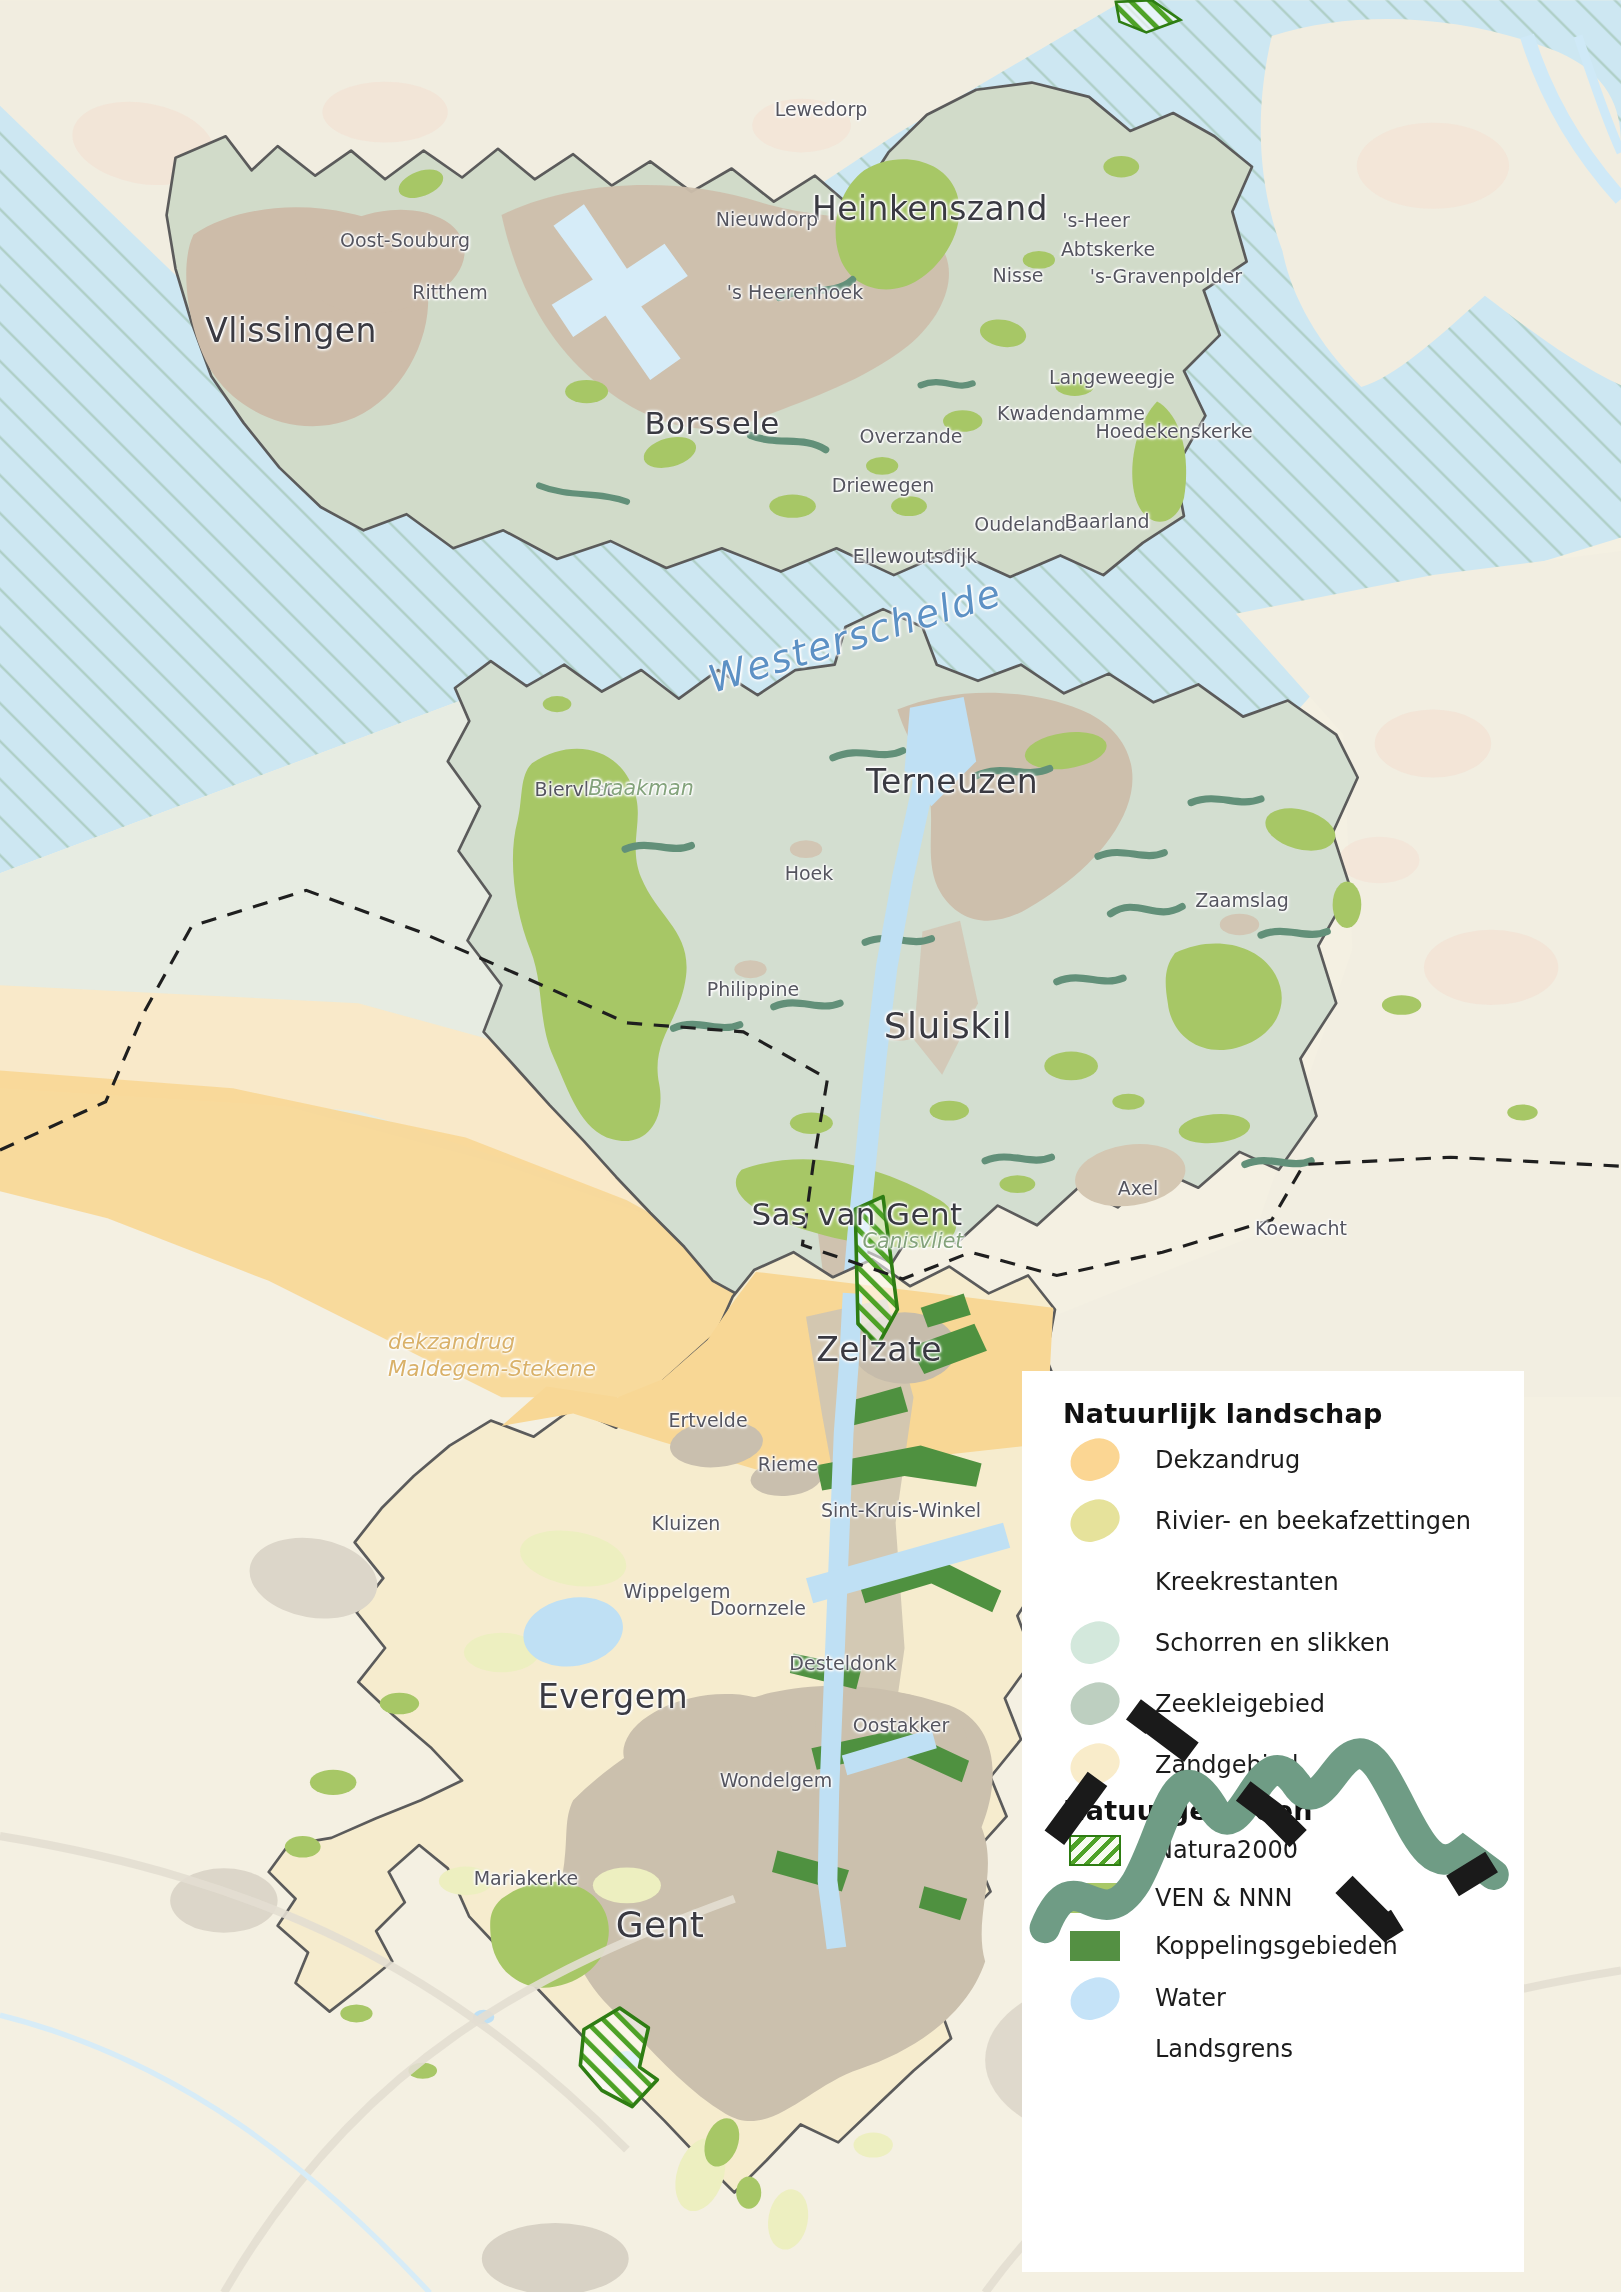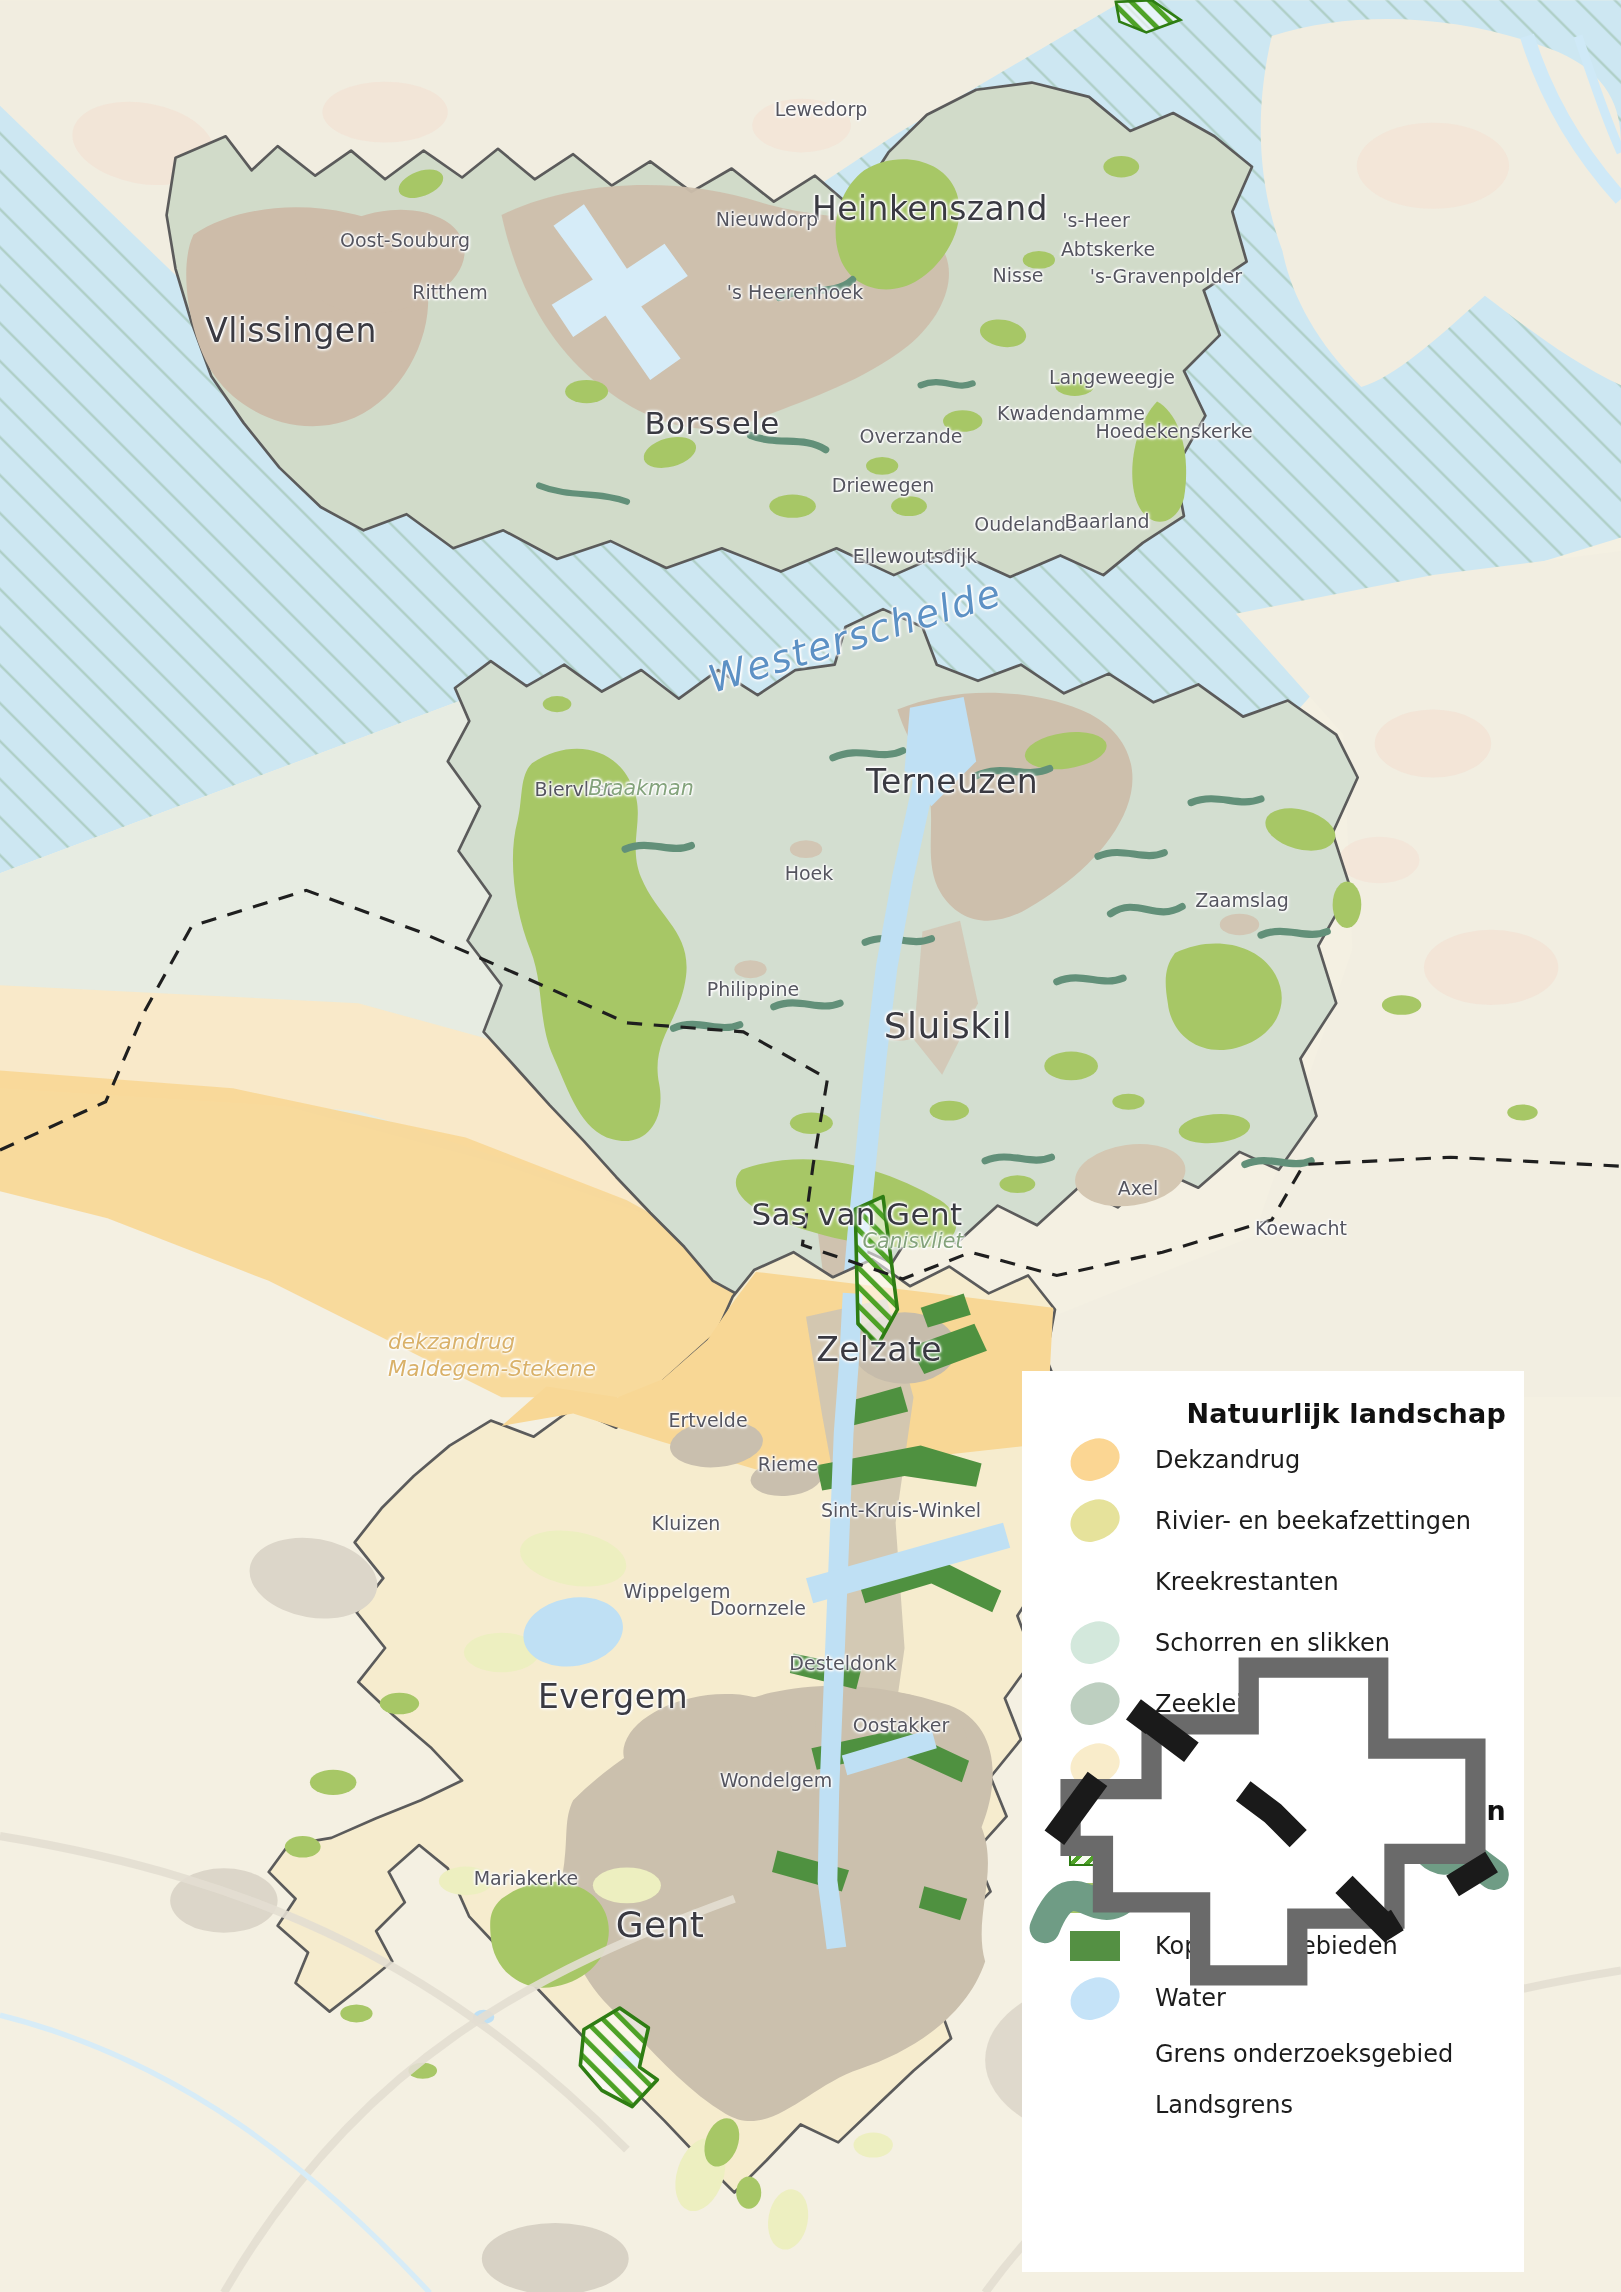--- a/index.html
+++ b/index.html
@@ -16,21 +16,21 @@
   }
   .map-label.city{font-size:31px;color:#3a3a42;letter-spacing:0.4px;}
   .map-label.town{font-size:19px;color:#55555f;}
   .map-label.water{font-size:38px;color:#5d91c5;font-style:italic;letter-spacing:1.8px;}
   .map-label.region{font-size:20.6px;color:#84a37c;font-style:italic;}
   .map-label.dek{font-size:21.5px;color:#d9b169;font-style:italic;transform:translate(0,-50%);}
   
   .legend{
     position:absolute;left:1022px;top:1371px;width:502px;height:901px;
     background:#ffffff;box-sizing:border-box;padding:27px 18px 18px 41px;
-    display:flex;flex-direction:column;color:#1b1b1b;text-align:right;
+    display:flex;flex-direction:column;color:#1b1b1b;
   }
   .legend h2{
     margin:0;font-size:27px;font-weight:bold;color:#111;letter-spacing:0.2px;
   }
   .legend .rows1 .row{height:61px;}
   .legend .rows2 .row{height:48px;}
   .row{display:flex;align-items:center;gap:29px;}
   .row .sw{width:63px;flex:0 0 63px;display:flex;align-items:center;justify-content:center;}
   .row .lab{font-size:24px;color:#1c1c1c;}
   .blob{width:50px;height:41px;border-radius:58% 42% 62% 38% / 55% 48% 52% 45%;transform:rotate(-10deg);}
@@ -331,28 +331,20 @@
             <span class="rect" style="background: rgb(84, 144, 67);"></span>
           </span>
         <span class="lab">Koppelingsgebieden</span>
       </div>
       <div class="row" style="height:56px">
         <span class="sw">
             <span class="blob" style="background: rgb(197, 227, 248);"></span>
           </span>
         <span class="lab">Water</span>
       </div>
-      <div class="row" style="height:56px">
-        <span class="sw">
-          <svg width="56" height="43" viewBox="0 0 62 48">
-              <path d="M6,20 L16,20 L16,12 L28,12 L28,5 L44,5 L44,15 L56,15 L56,28 L46,28 L46,36 L34,36 L34,43 L22,43 L22,34 L10,34 L10,27 L6,27 Z" fill="#ffffff" stroke="#6a6a6a" stroke-width="2.5" stroke-linejoin="miter"></path>
-            </svg>
-        </span>
-        <span class="lab">Grens onderzoeksgebied</span>
-      </div>
       <div class="row" style="height:45px">
         <span class="sw">
           <svg width="56" height="36" viewBox="0 0 62 40">
               <polyline points="4,22 15,7 31,19 45,33 58,25" fill="none" stroke-width="3" stroke-dasharray="9 8" style="stroke: rgb(26, 26, 26);"></polyline>
             </svg>
         </span>
         <span class="lab">Landsgrens</span>
       </div>
     </div>
   </div>

